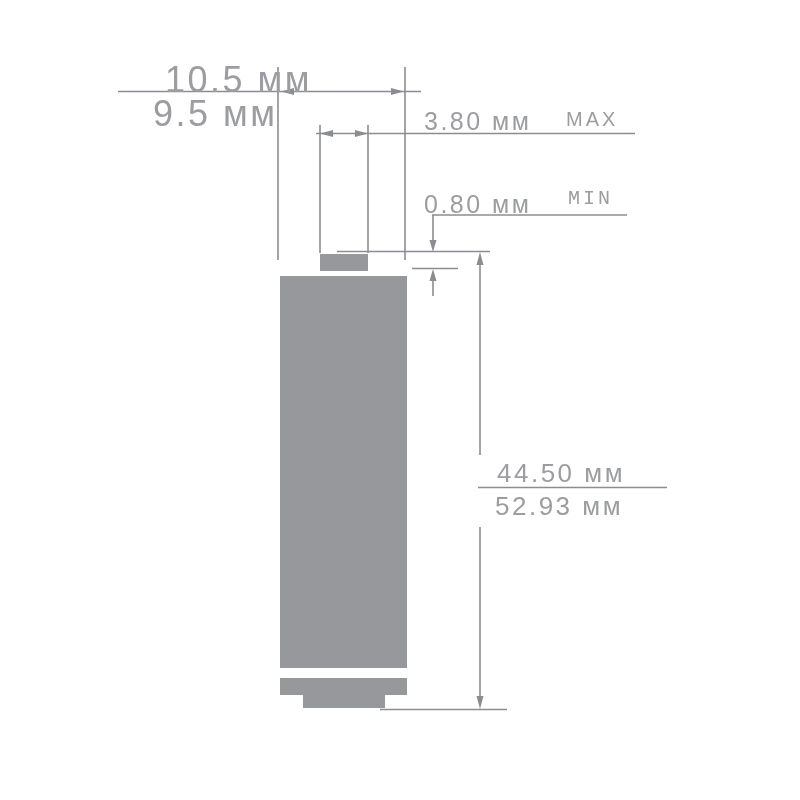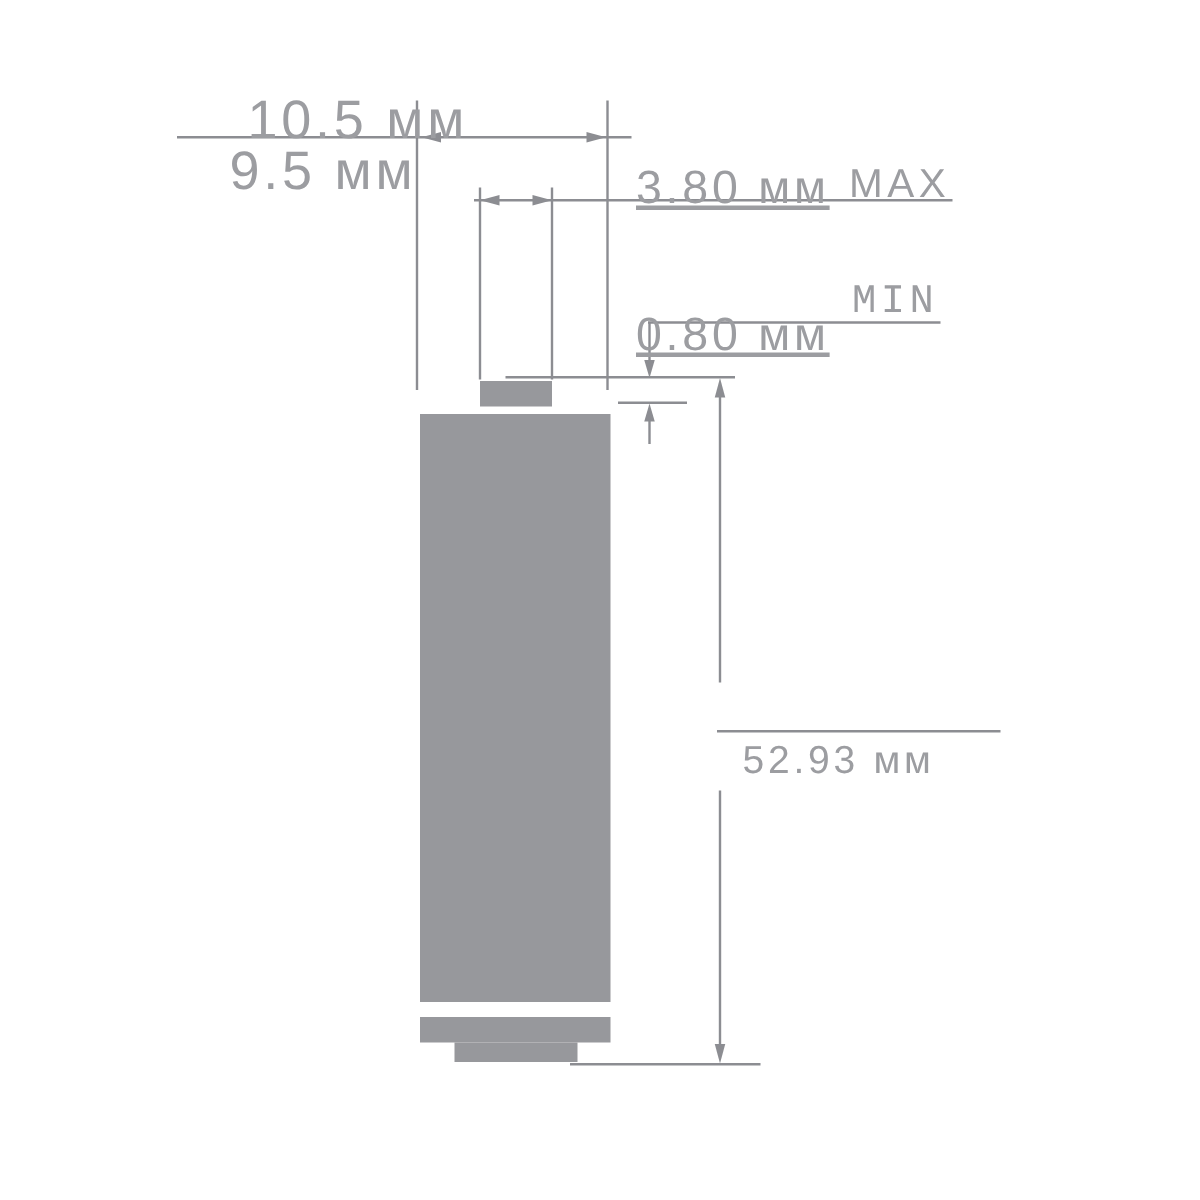--- a/index.html
+++ b/index.html
@@ -24,22 +24,22 @@
   .lbl {
     position: absolute;
     color: var(--c-text);
     font-size: 26px;
     line-height: 1;
     letter-spacing: 2.5px;
     white-space: nowrap;
     user-select: none;
   }
   .lbl.big { font-size: 36px; margin-left: 44px; }
-  .lbl.mid { font-size: 31px; text-decoration: underline; }
-  .lbl.qual { font-size: 27px; letter-spacing: 3px; }
+  .lbl.mid { font-size: 25px; }
+  .lbl.qual { font-size: 20px; letter-spacing: 3px; }
 </style>
 </head>
 <body>
 
 <div class="canvas">
 
   <svg class="drawing" width="800" height="800" viewBox="0 0 800 800">
 
     <rect class="shape" x="320" y="254" width="48" height="17"></rect>
     <rect class="shape" x="280" y="276" width="127" height="392"></rect>
@@ -74,18 +74,19 @@
     <line class="dline" x1="478" y1="487.5" x2="667" y2="487.5"></line>
     <line class="dline" x1="380" y1="709.5" x2="507" y2="709.5"></line>
   </svg>
 
   <div class="lbl big" style="left:121px; top:62px;">10.5 мм</div>
   <div class="lbl big" style="left:109px; top:96px;">9.5 мм</div>
 
   <div class="lbl mid" style="left:424px; top:109px;">3.80 мм</div>
   <div class="lbl qual" style="left:566px; top:109px;">MAX</div>
 
-  <div class="lbl mid" style="left:424px; top:207px;">0.80 мм</div>
+  <div class="lbl mid" style="left:424px; top:192px;">0.80 мм</div>
   <div class="lbl qual" style="left:568px; top:189px;font-family:Liberation Mono, monospace;">MIN</div>
 
+  <div class="lbl" style="left:497px; top:460px;">44.50 мм</div>
   <div class="lbl" style="left:495px; top:493px;">52.93 мм</div>
 
 </div>
 
 </body></html>

